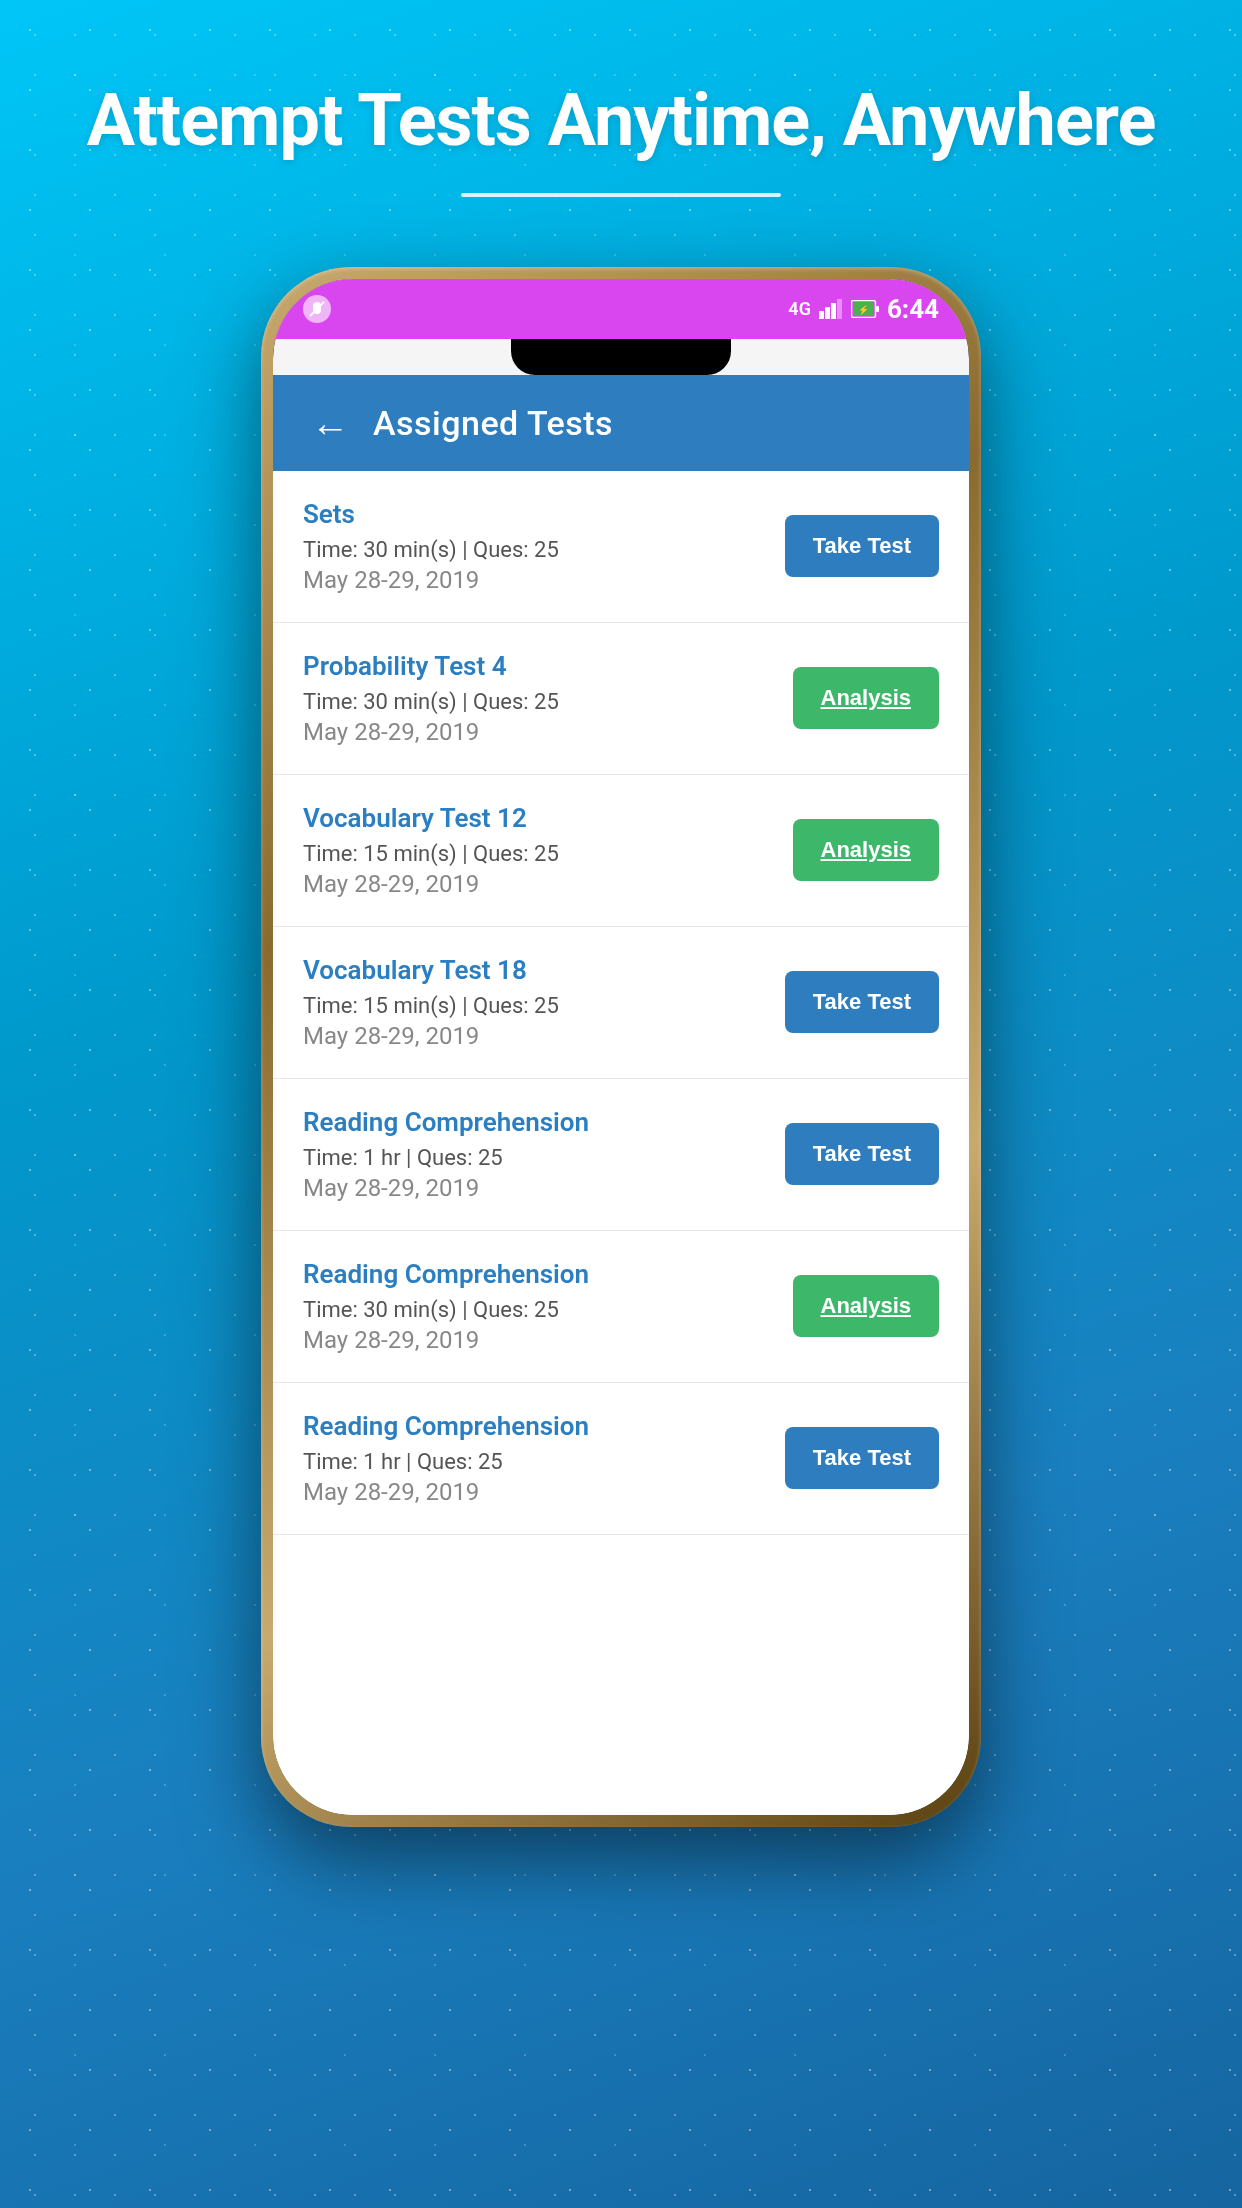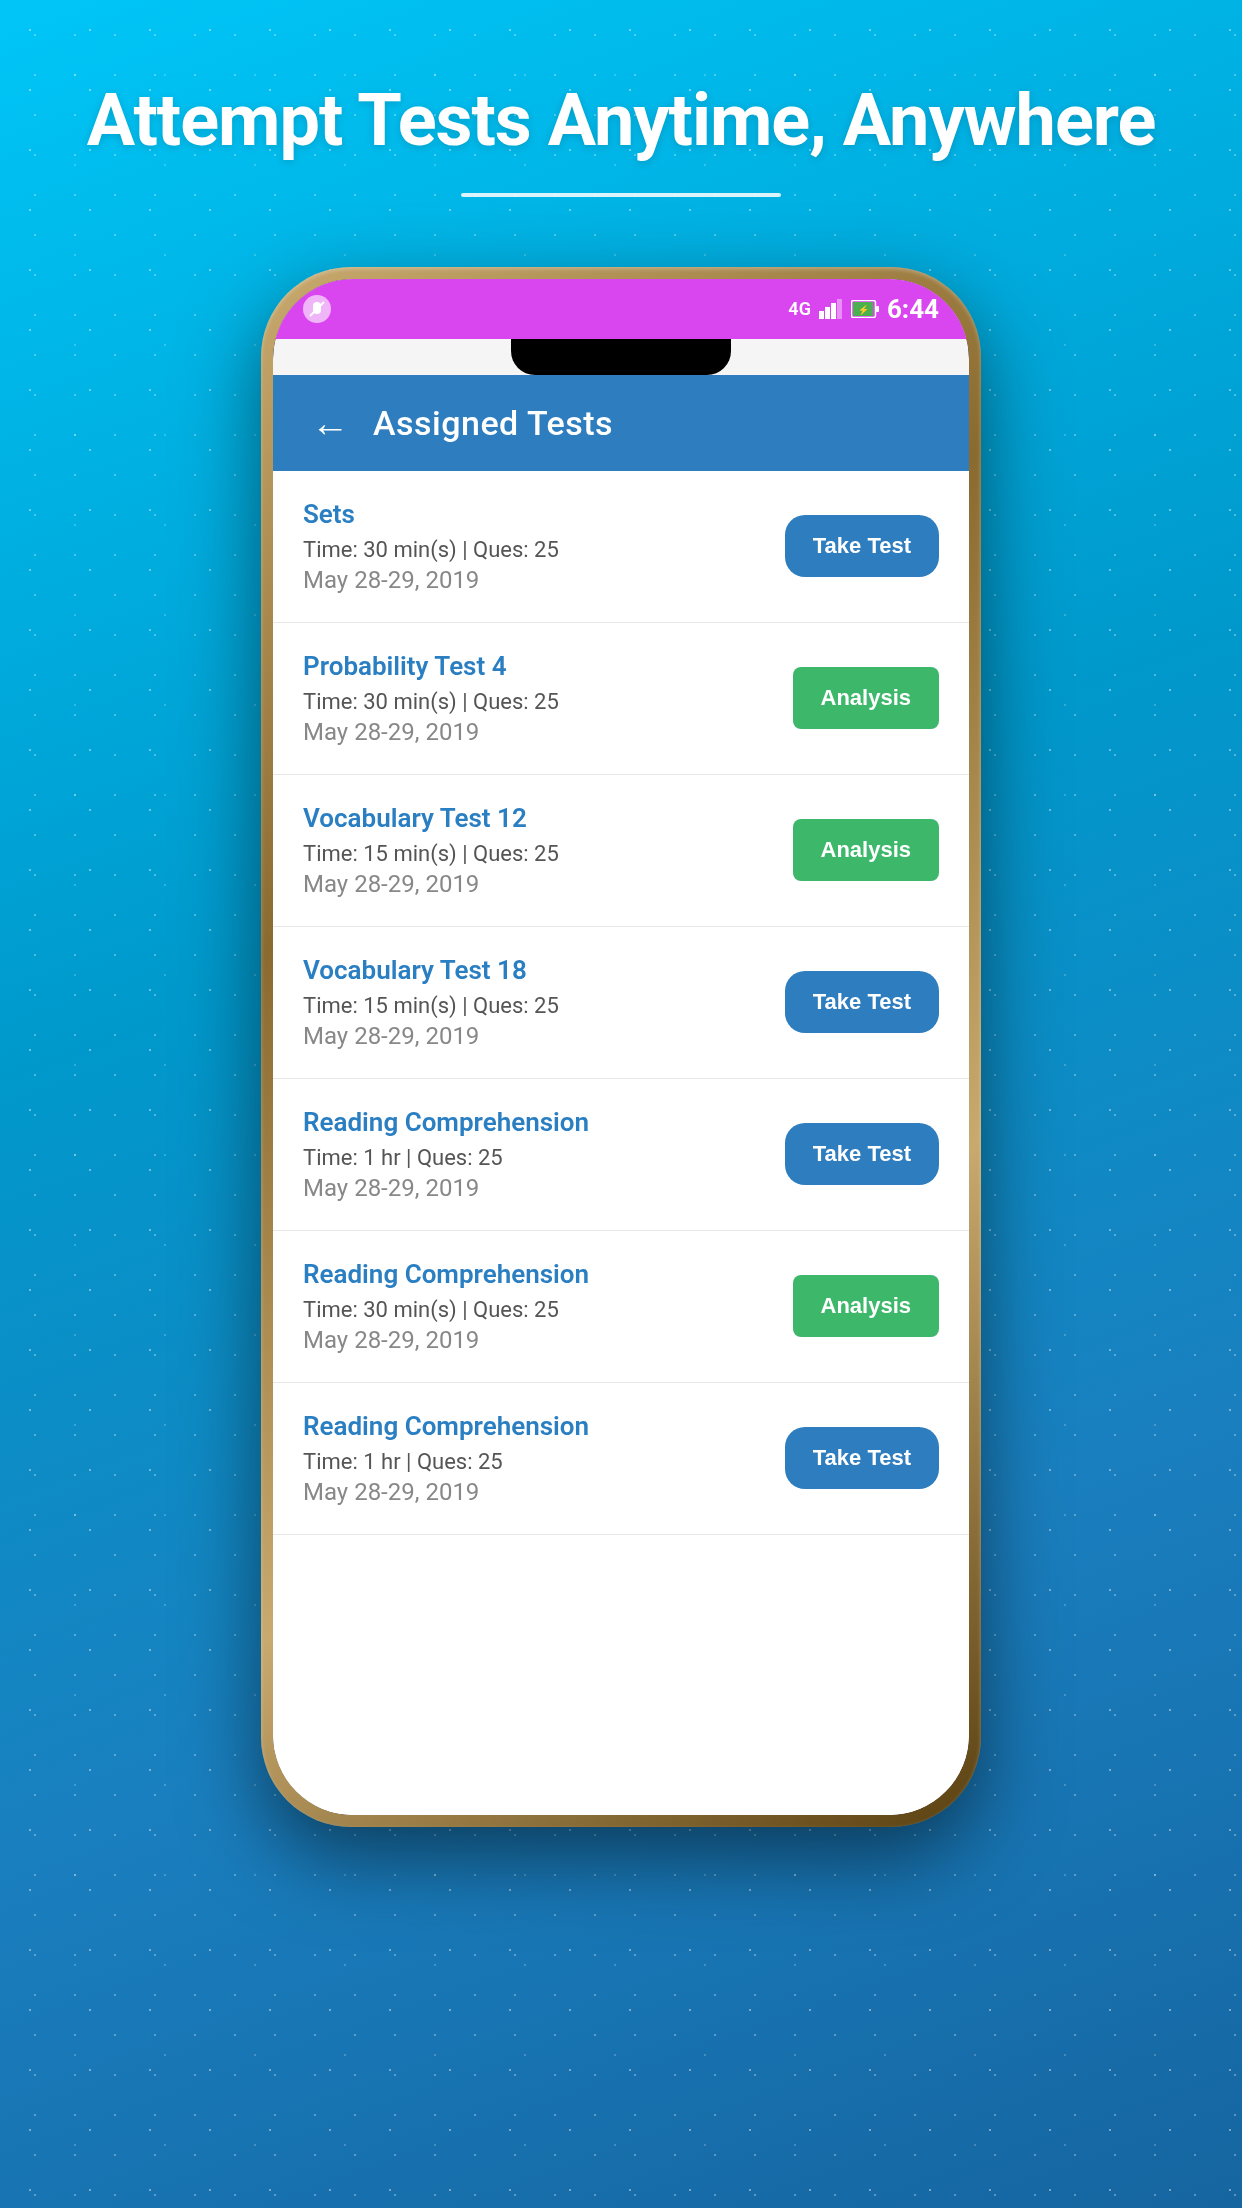--- a/index.html
+++ b/index.html
@@ -211,21 +211,21 @@
 
     .test-date {
       color: #888;
       font-size: 24px;
     }
 
     .btn-take-test {
       background: #2e7dbf;
       color: #fff;
       border: none;
-      border-radius: 20px;
+      border-radius: 8px;
       padding: 18px 28px;
       font-size: 22px;
       font-weight: 600;
       cursor: pointer;
       white-space: nowrap;
       min-width: 140px;
       text-align: center;
     }
 
     .btn-analysis {
@@ -233,20 +233,21 @@
       color: #fff;
       border: none;
       border-radius: 8px;
       padding: 18px 28px;
       font-size: 22px;
       font-weight: 600;
       cursor: pointer;
       white-space: nowrap;
       min-width: 140px;
       text-align: center;
+      text-decoration: underline;
     }
   </style>
 </head>
 <body>
 
 <div class="page-header">
   <div class="page-title">Attempt Tests Anytime, Anywhere</div>
   <div class="header-divider"></div>
 </div>
 

